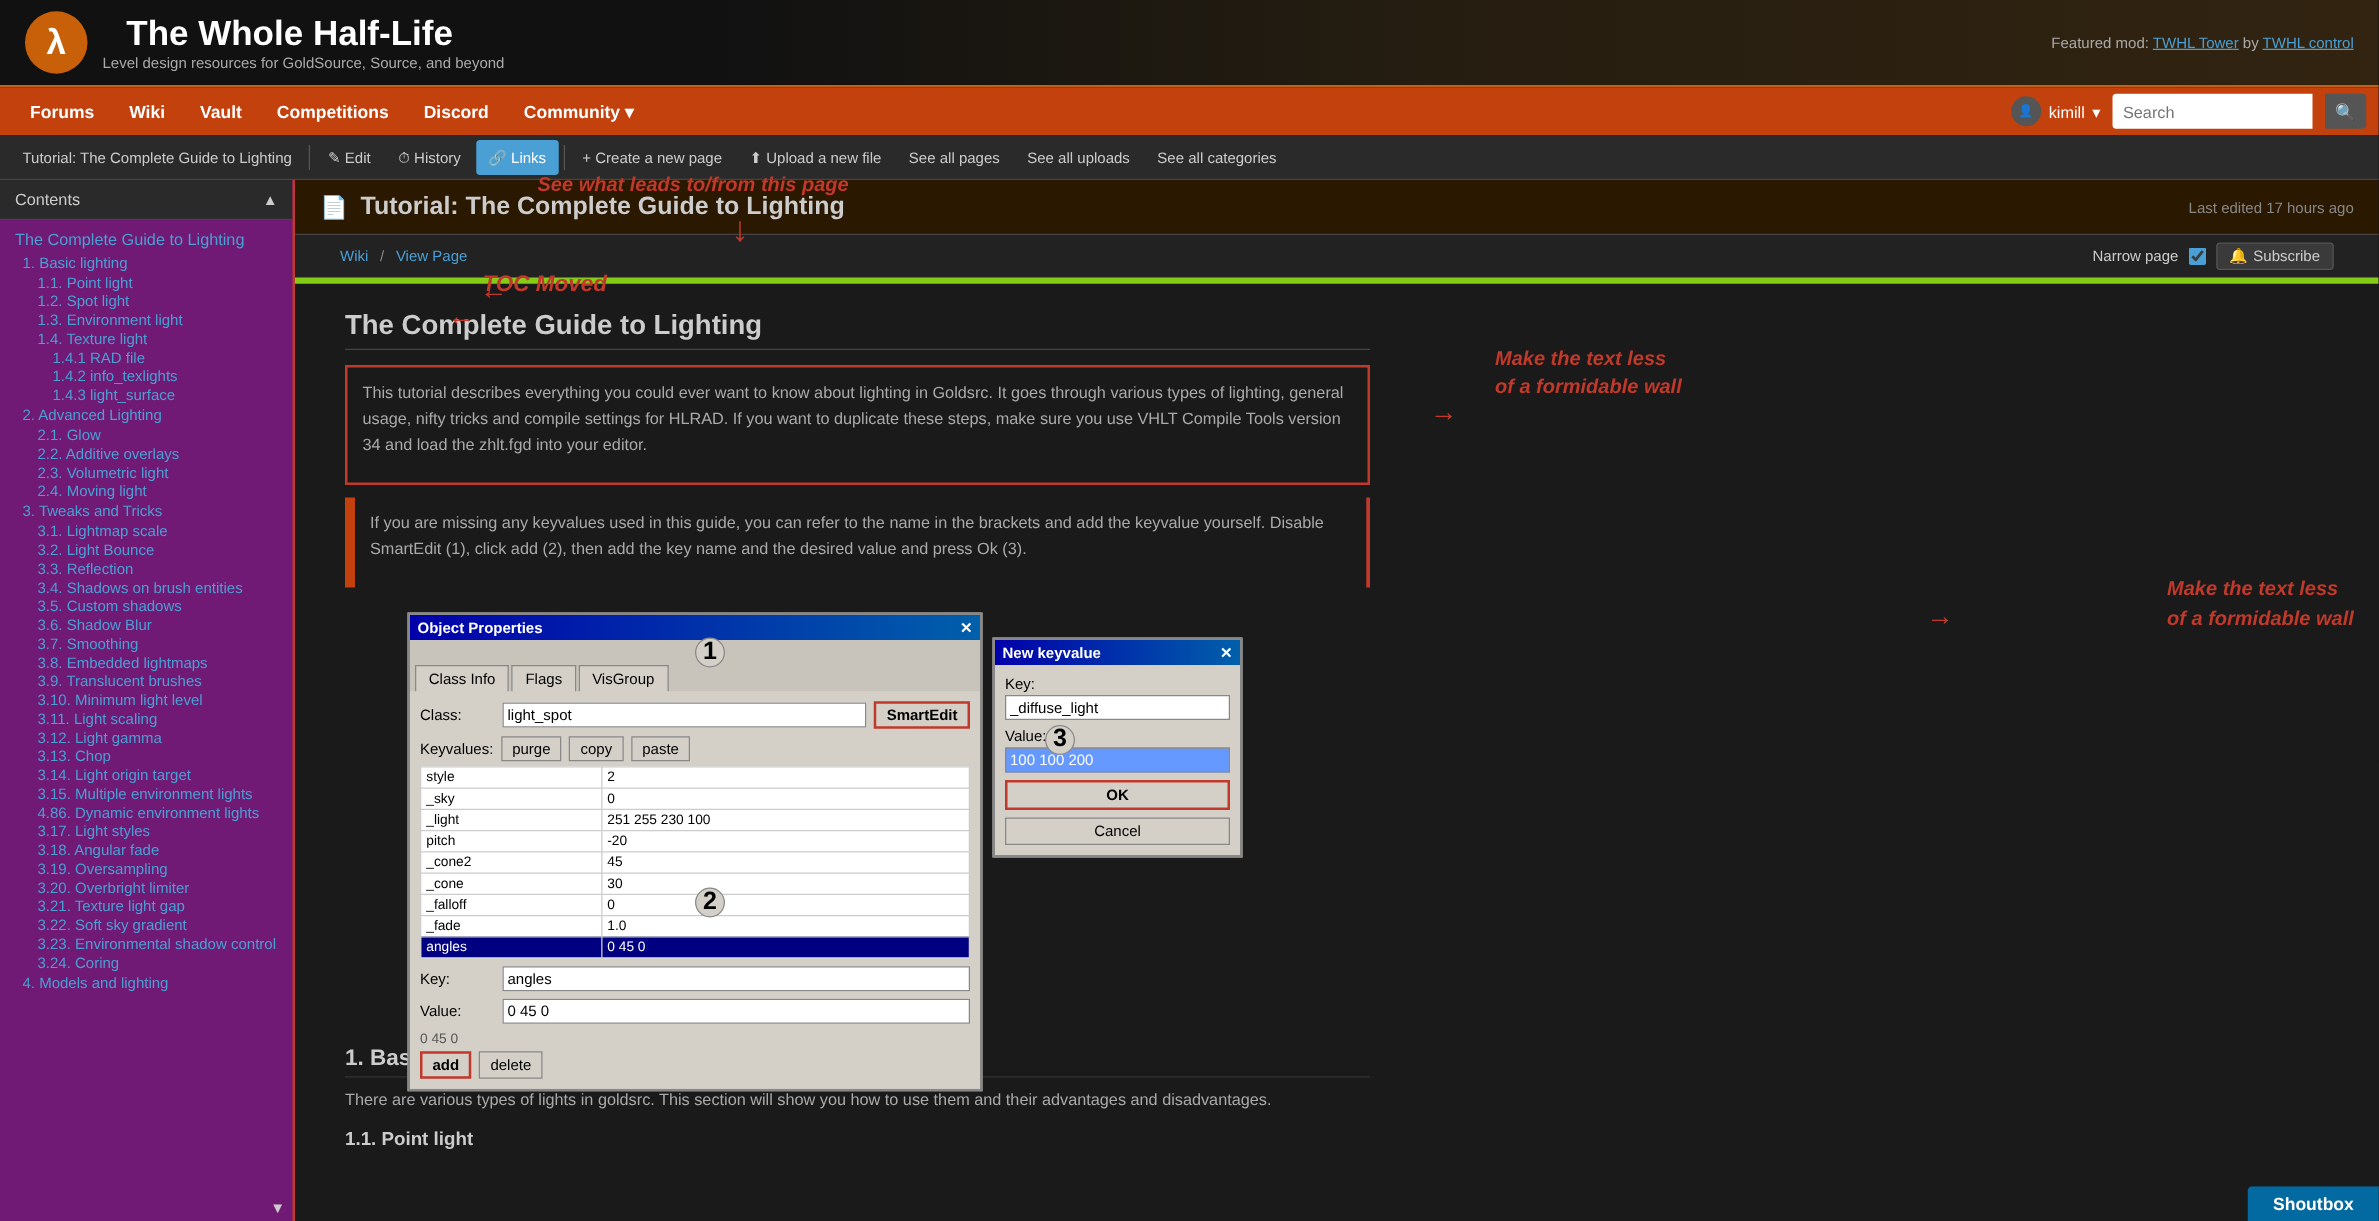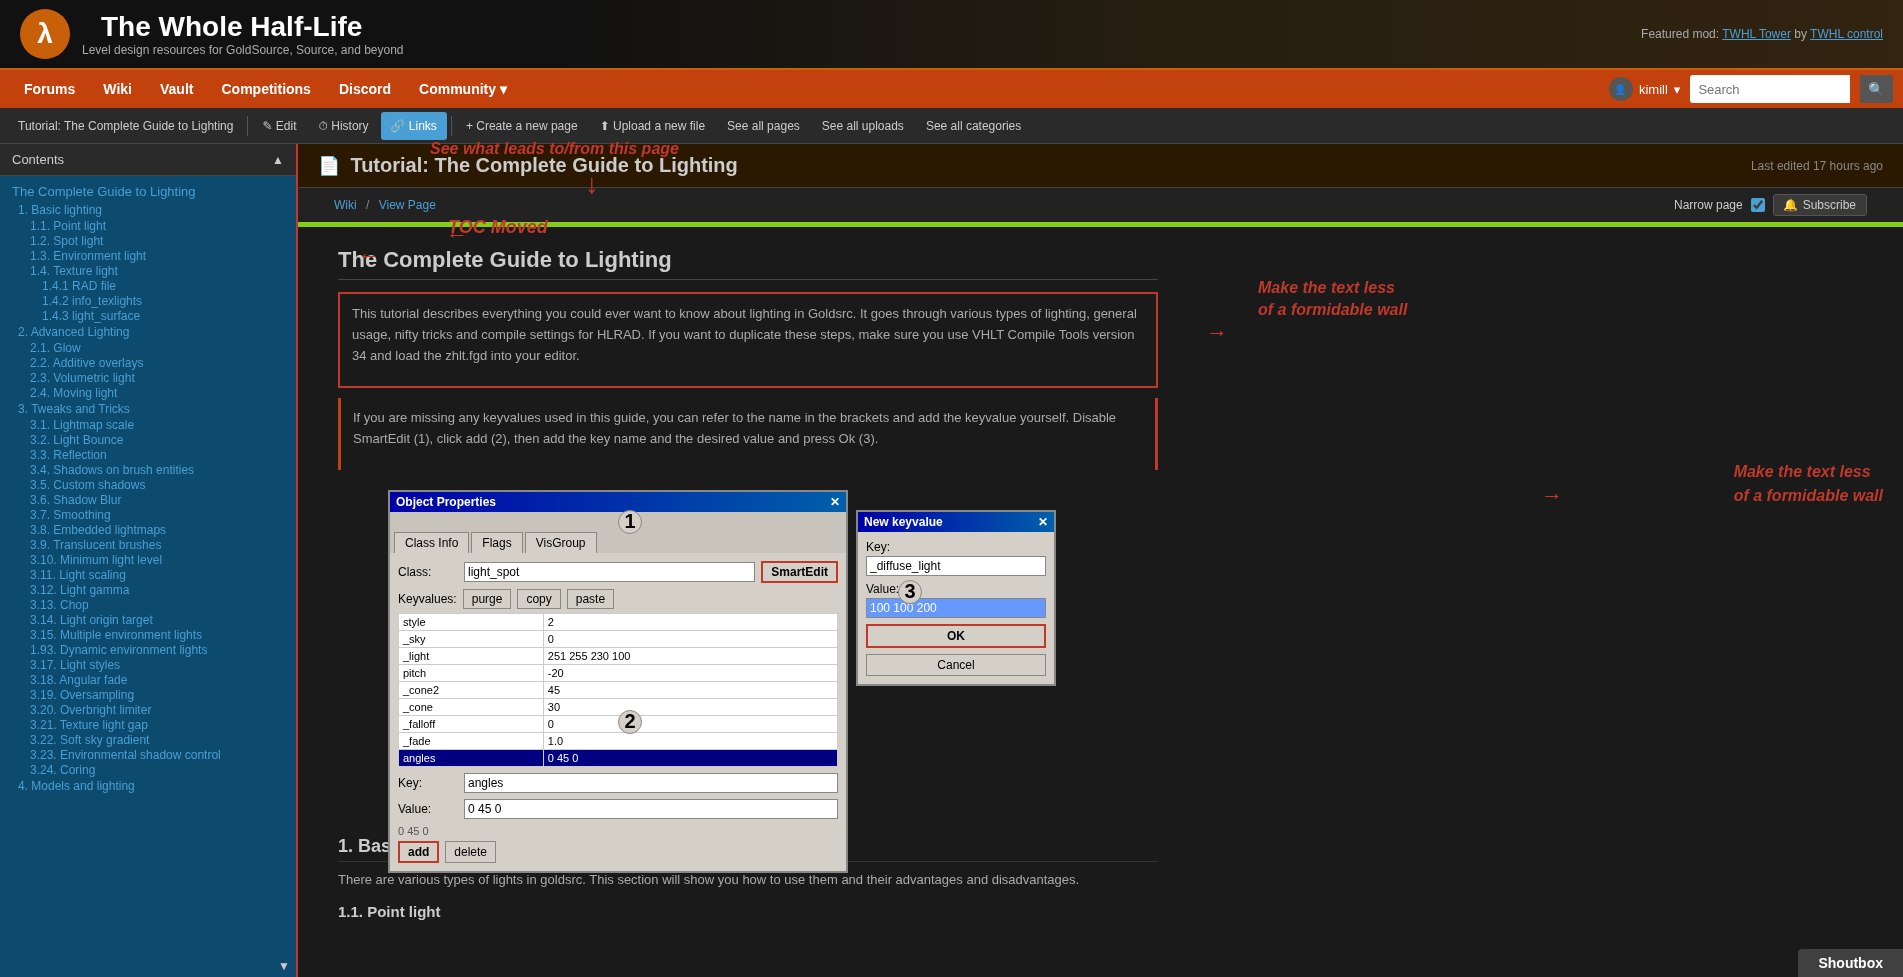--- a/index.html
+++ b/index.html
@@ -101,22 +101,22 @@
     .toolbar-sep { width: 1px; background: #555; height: 20px; margin: 0 2px; }
 
     
     .main-layout {
       display: flex;
       height: calc(977px - 70px - 38px - 36px);
     }
 
     
     .sidebar {
-      width: 298px;
-      background: #0c4a6e;
+      width: 236px;
+      background: #701a75;
       border-right: 2px solid #c0392b;
       overflow-y: auto;
       flex-shrink: 0;
       position: relative;
     }
     .sidebar-header {
       background: #2a2a2a;
       padding: 8px 12px;
       font-size: 13px;
       color: #ccc;
@@ -184,21 +184,21 @@
     .article-h1 { font-size: 22px; color: #ccc; font-weight: bold; margin-bottom: 12px; border-bottom: 1px solid #444; padding-bottom: 6px; }
     .article-h2 { font-size: 18px; color: #ccc; font-weight: bold; margin: 16px 0 8px 0; border-bottom: 1px solid #333; padding-bottom: 4px; }
     .article-h3 { font-size: 15px; color: #ccc; font-weight: bold; margin: 12px 0 6px 0; }
     .article-p { color: #aaa; line-height: 1.6; margin-bottom: 10px; font-size: 13px; }
 
     
     .shoutbox-btn {
       position: fixed;
       bottom: 0;
       right: 0;
-      background: #404040;
+      background: #0369a1;
       color: #fff;
       padding: 6px 20px;
       font-size: 14px;
       font-weight: bold;
       cursor: pointer;
       border-top-left-radius: 4px;
       z-index: 100;
     }
 
     
@@ -394,21 +394,21 @@
         <div class="toc-subsection">3.6. Shadow Blur</div>
         <div class="toc-subsection">3.7. Smoothing</div>
         <div class="toc-subsection">3.8. Embedded lightmaps</div>
         <div class="toc-subsection">3.9. Translucent brushes</div>
         <div class="toc-subsection">3.10. Minimum light level</div>
         <div class="toc-subsection">3.11. Light scaling</div>
         <div class="toc-subsection">3.12. Light gamma</div>
         <div class="toc-subsection">3.13. Chop</div>
         <div class="toc-subsection">3.14. Light origin target</div>
         <div class="toc-subsection">3.15. Multiple environment lights</div>
-        <div class="toc-subsection">1.93. Dynamic environment lights</div>
+        <div class="toc-subsection">4.86. Dynamic environment lights</div>
         <div class="toc-subsection">3.17. Light styles</div>
         <div class="toc-subsection">3.18. Angular fade</div>
         <div class="toc-subsection">3.19. Oversampling</div>
         <div class="toc-subsection">3.20. Overbright limiter</div>
         <div class="toc-subsection">3.21. Texture light gap</div>
         <div class="toc-subsection">3.22. Soft sky gradient</div>
         <div class="toc-subsection">3.23. Environmental shadow control</div>
         <div class="toc-subsection">3.24. Coring</div>
         <div class="toc-section">4. Models and lighting</div>
       </div>
@@ -448,21 +448,21 @@
 
         <div style="position:absolute; top: 50px; right: -320px; color:#c0392b; font-size:16px; font-weight:bold; font-style:italic; pointer-events:none; z-index:10; width:260px; line-height:1.4;">Make the text less<br>of a formidable wall</div>
         <div style="position:absolute; top: 90px; right: -30px; color:#c0392b; font-size:22px; pointer-events:none; z-index:10;">→</div>
 
         <h1 class="article-h1">The Complete Guide to Lighting</h1>
 
         <div style="border: 2px solid #c0392b; padding:10px 12px; margin-bottom: 10px;">
           <p class="article-p">This tutorial describes everything you could ever want to know about lighting in Goldsrc. It goes through various types of lighting, general usage, nifty tricks and compile settings for HLRAD. If you want to duplicate these steps, make sure you use VHLT Compile Tools version 34 and load the zhlt.fgd into your editor.</p>
         </div>
 
-        <div style="border-left: 3px solid #c2410c; border-right: 3px solid #c0392b; padding: 10px 12px; margin-bottom:10px;">
+        <div style="border-left: 8px solid #c2410c; border-right: 3px solid #c0392b; padding: 10px 12px; margin-bottom:10px;">
           <p class="article-p">If you are missing any keyvalues used in this guide, you can refer to the name in the brackets and add the keyvalue yourself. Disable SmartEdit (1), click add (2), then add the key name and the desired value and press Ok (3).</p>
         </div>
 
         <div style="position:relative; width:100%; height:340px; margin:10px 0;">
 
           <div class="obj-props-dialog" style="position:absolute; left:50px; top:10px;">
             <div class="obj-props-titlebar">
               <span>Object Properties</span>
               <span style="cursor:pointer;">✕</span>
             </div>

